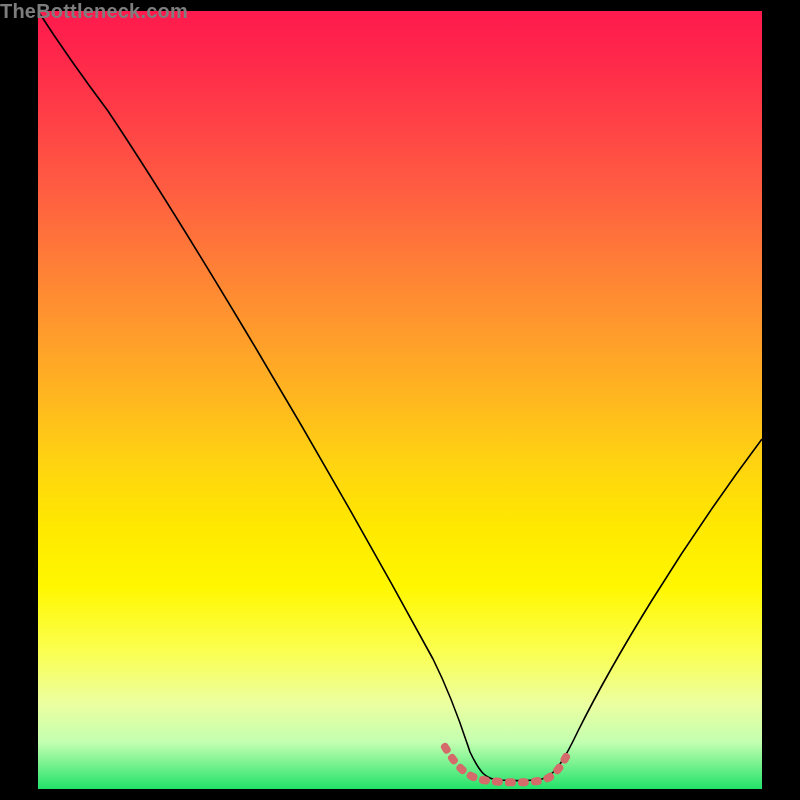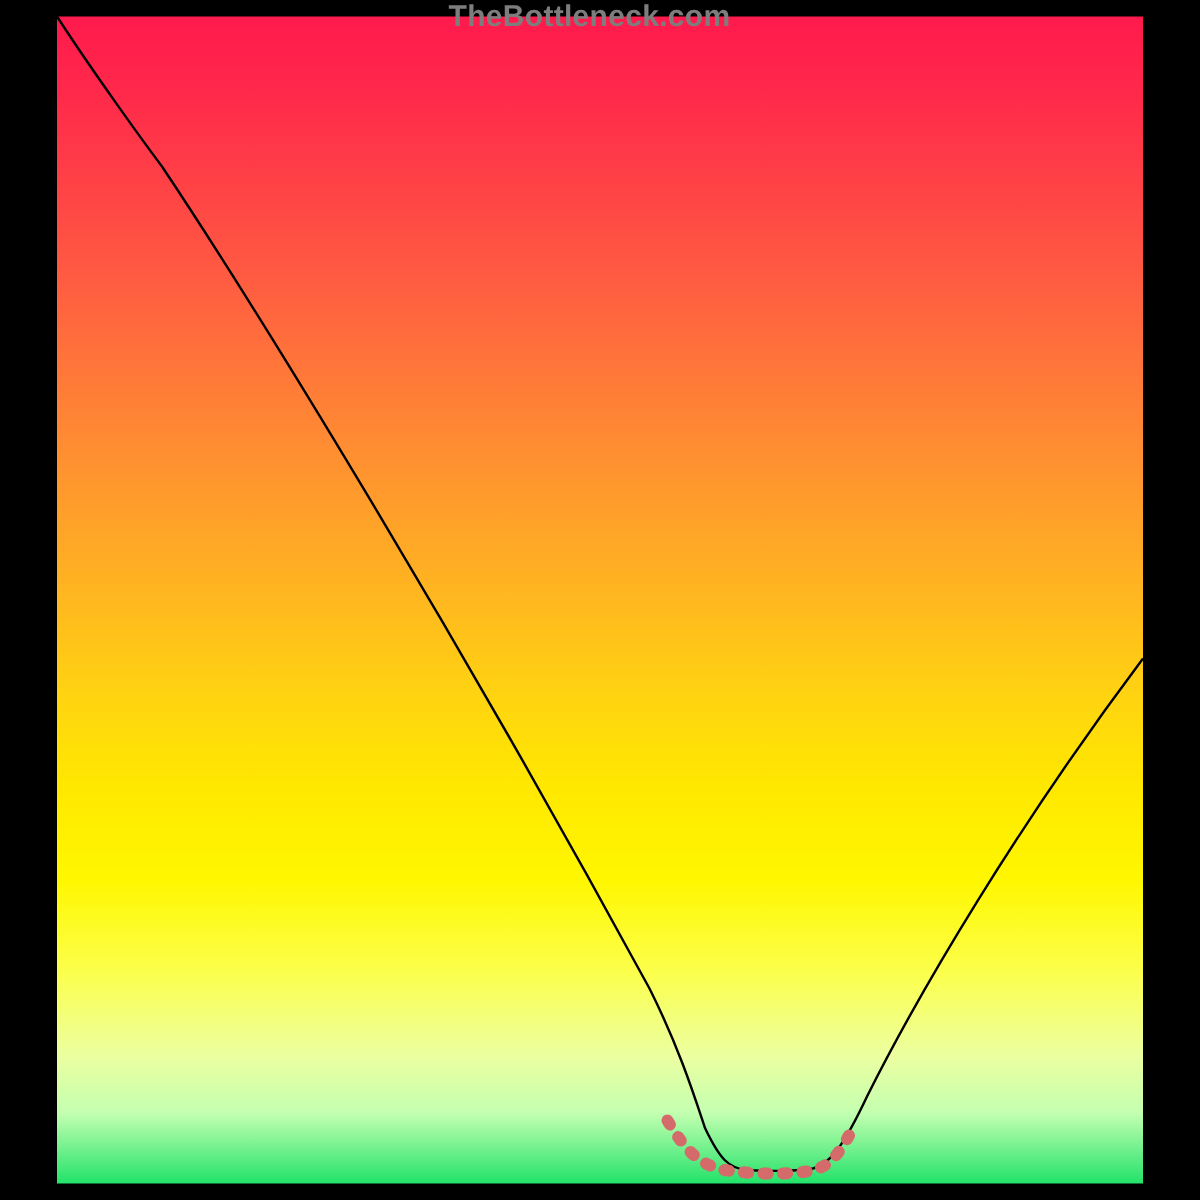--- a/index.html
+++ b/index.html
@@ -48,21 +48,21 @@
     inset: 0;
     width: 100%;
     height: 100%;
     overflow: visible;
   }
   .watermark {
     position: absolute;
     top: 0px;
     left: 0;
     width: 800px;
-    text-align: center;
+    text-align: left;
     padding-right: 14px;
     box-sizing: border-box;
     font-size: 20px;
     font-weight: 600;
     color: #7d7d7d;
     letter-spacing: 0.2px;
     user-select: none;
   }
 </style>
 </head>

